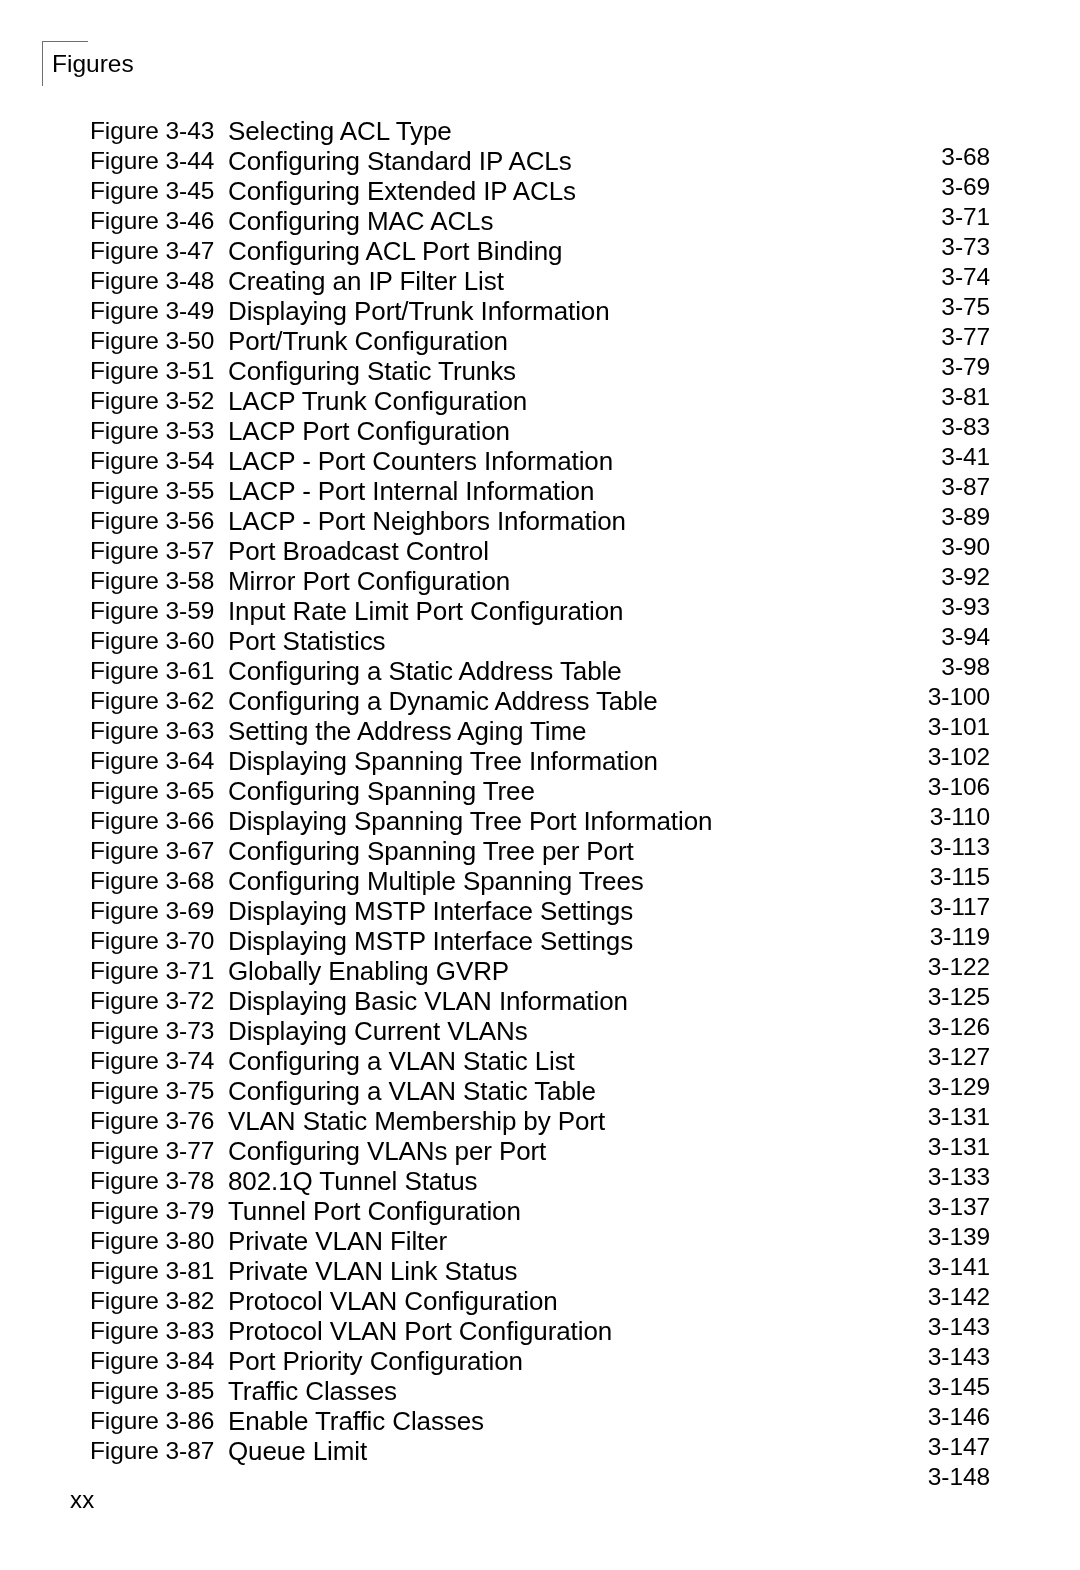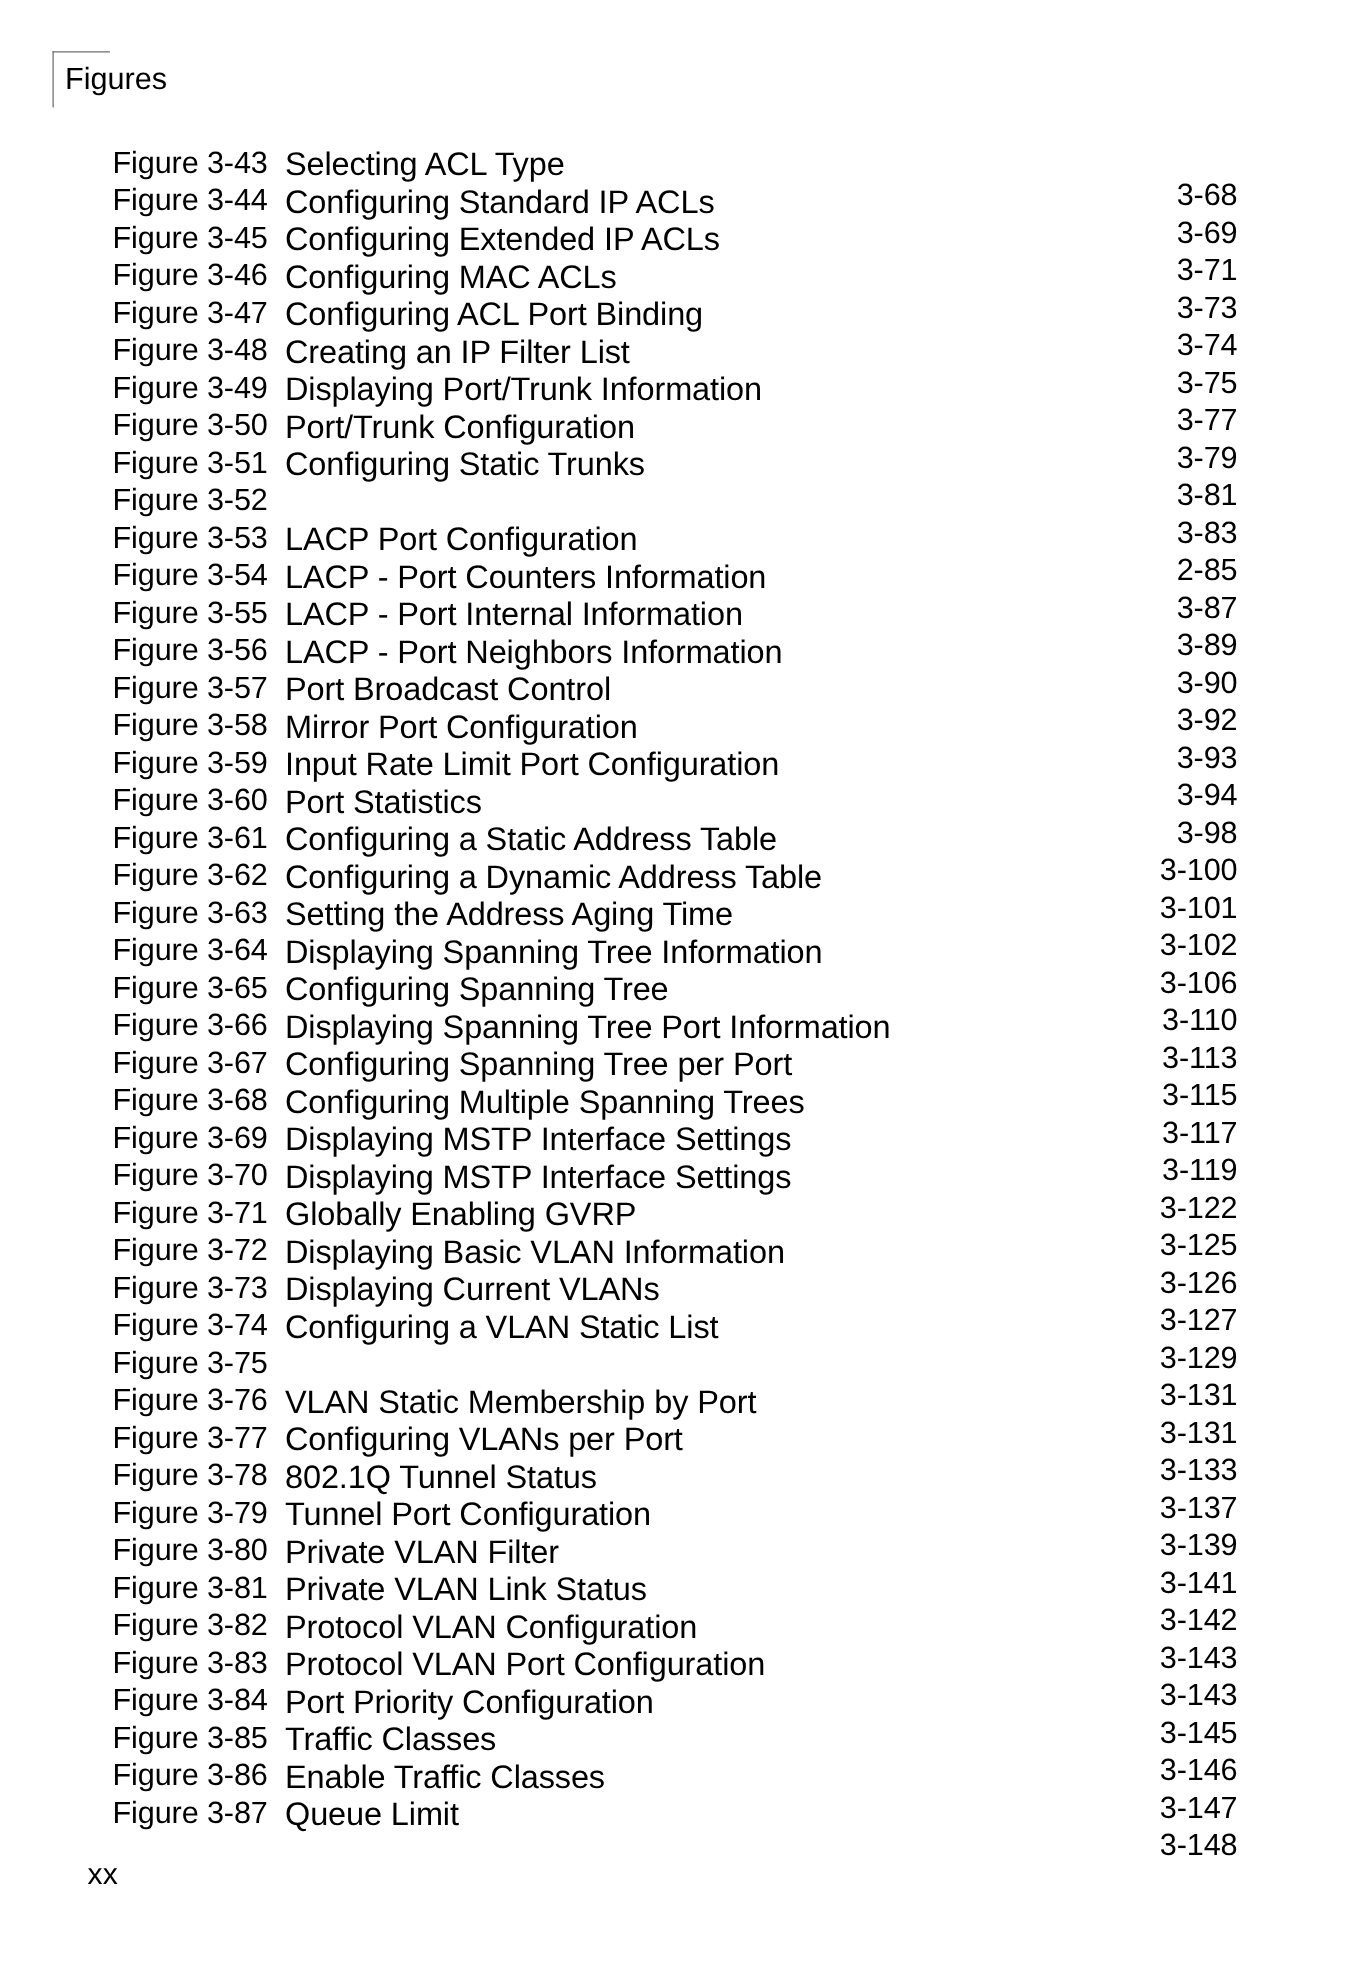--- a/index.html
+++ b/index.html
@@ -150,26 +150,27 @@
       <span class="fig-title">Port/Trunk Configuration</span>
       <span class="fig-page">3-79</span>
     </div>
     <div class="figure-row">
       <span class="fig-label">Figure 3-51</span>
       <span class="fig-title">Configuring Static Trunks</span>
       <span class="fig-page">3-81</span>
     </div>
     <div class="figure-row">
       <span class="fig-label">Figure 3-52</span>
+      <span class="fig-title">LACP Trunk Configuration</span>
       <span class="fig-page">3-83</span>
     </div>
     <div class="figure-row">
       <span class="fig-label">Figure 3-53</span>
       <span class="fig-title">LACP Port Configuration</span>
-      <span class="fig-page">2-85</span>
+      <span class="fig-page">3-41</span>
     </div>
     <div class="figure-row">
       <span class="fig-label">Figure 3-54</span>
       <span class="fig-title">LACP - Port Counters Information</span>
       <span class="fig-page">3-87</span>
     </div>
     <div class="figure-row">
       <span class="fig-label">Figure 3-55</span>
       <span class="fig-title">LACP - Port Internal Information</span>
       <span class="fig-page">3-89</span>
@@ -264,20 +265,21 @@
       <span class="fig-title">Displaying Current VLANs</span>
       <span class="fig-page">3-127</span>
     </div>
     <div class="figure-row">
       <span class="fig-label">Figure 3-74</span>
       <span class="fig-title">Configuring a VLAN Static List</span>
       <span class="fig-page">3-129</span>
     </div>
     <div class="figure-row">
       <span class="fig-label">Figure 3-75</span>
+      <span class="fig-title">Configuring a VLAN Static Table</span>
       <span class="fig-page">3-131</span>
     </div>
     <div class="figure-row">
       <span class="fig-label">Figure 3-76</span>
       <span class="fig-title">VLAN Static Membership by Port</span>
       <span class="fig-page">3-131</span>
     </div>
     <div class="figure-row">
       <span class="fig-label">Figure 3-77</span>
       <span class="fig-title">Configuring VLANs per Port</span>

